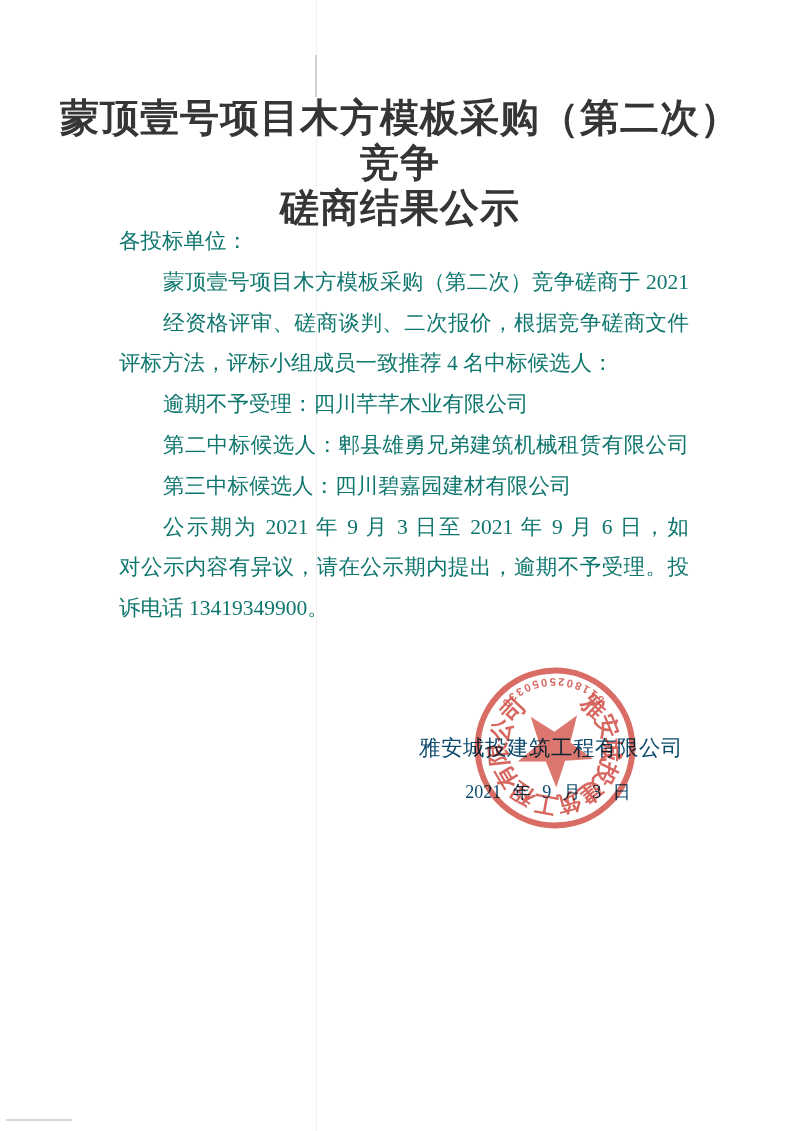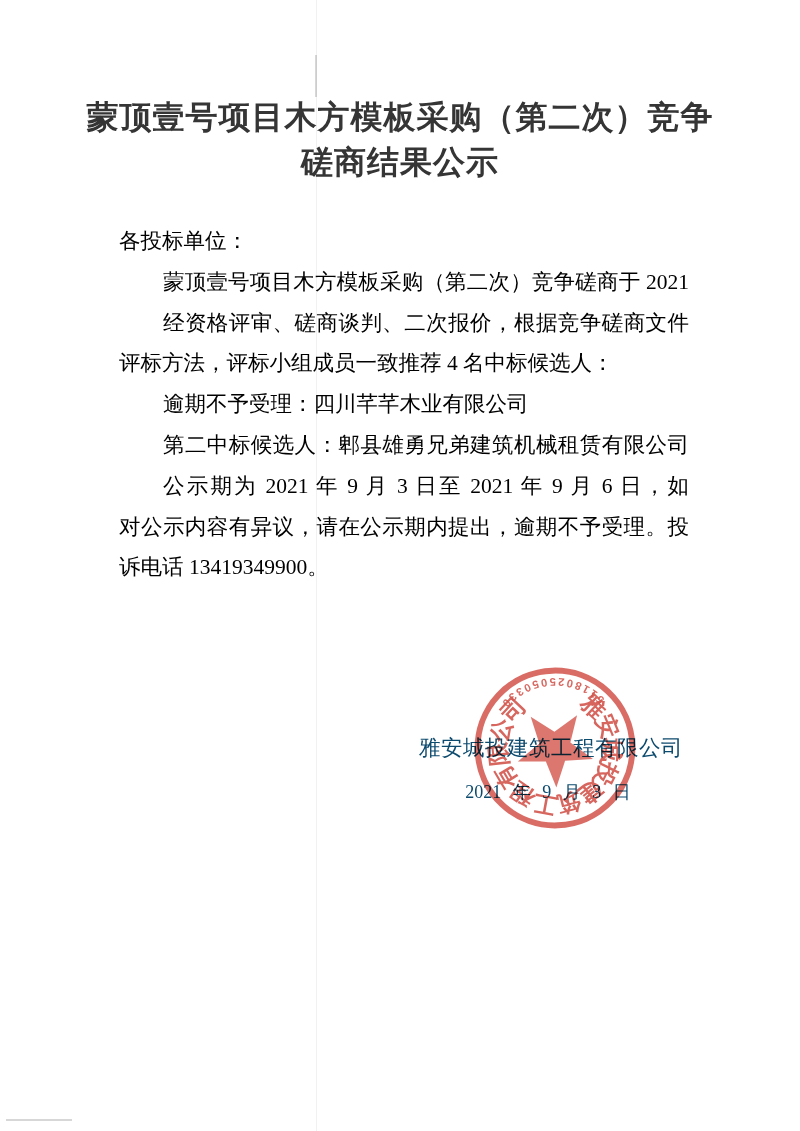--- a/index.html
+++ b/index.html
@@ -23,30 +23,30 @@
   }
   .scan-line-h {
     position:absolute; left:6px; top:1119px; width:66px; height:2px;
     background:rgba(140,140,140,0.35);
   }
   .doc-title {
     position:absolute; top:95px; left:60px; width:680px;
     text-align:center;
     font-family:"Liberation Sans","DejaVu Sans",sans-serif;
     font-weight:700;
-    font-size:32px;
+    font-size:39px;
     line-height:45px;
     letter-spacing:1px;
     color:#353535;
   }
   .doc-body {
     position:absolute; left:119px; top:221px; width:570px;
     font-size:21.5px;
     line-height:40.8px;
-    color:#000000;
+    color:#0f766e;
   }
   .line { min-height:40.8px; }
   .line.ind { text-indent:44px; }
   .line.just { text-align:justify; text-align-last:justify; }
   .signature {
     position:absolute; top:733px; right:123px; width:258px;
     font-size:21.5px;
     color:#0c4a6e;
     text-align:center;
   }
@@ -72,20 +72,21 @@
     <div>磋商结果公示</div>
   </div>
 
   <div class="doc-body">
     <div class="line">各投标单位：</div>
     <div class="line ind just">蒙顶壹号项目木方模板采购（第二次）竞争磋商于 2021</div>
     <div class="line ind just">经资格评审、磋商谈判、二次报价，根据竞争磋商文件</div>
     <div class="line">评标方法，评标小组成员一致推荐 4 名中标候选人：</div>
     <div class="line ind">逾期不予受理：四川芊芊木业有限公司</div>
     <div class="line ind just">第二中标候选人：郫县雄勇兄弟建筑机械租赁有限公司</div>
+    <div class="line ind">第三中标候选人：四川碧嘉园建材有限公司</div>
     <div class="line ind just">公示期为 2021 年 9 月 3 日至 2021 年 9 月 6 日，如</div>
     <div class="line just">对公示内容有异议，请在公示期内提出，逾期不予受理。投</div>
     <div class="line">诉电话 13419349900。</div>
   </div>
 
   <div class="signature">
     <div class="sig-company">雅安城投建筑工程有限公司</div>
     <div class="sig-date">2021 年 9 月 3 日</div>
   </div>
 

